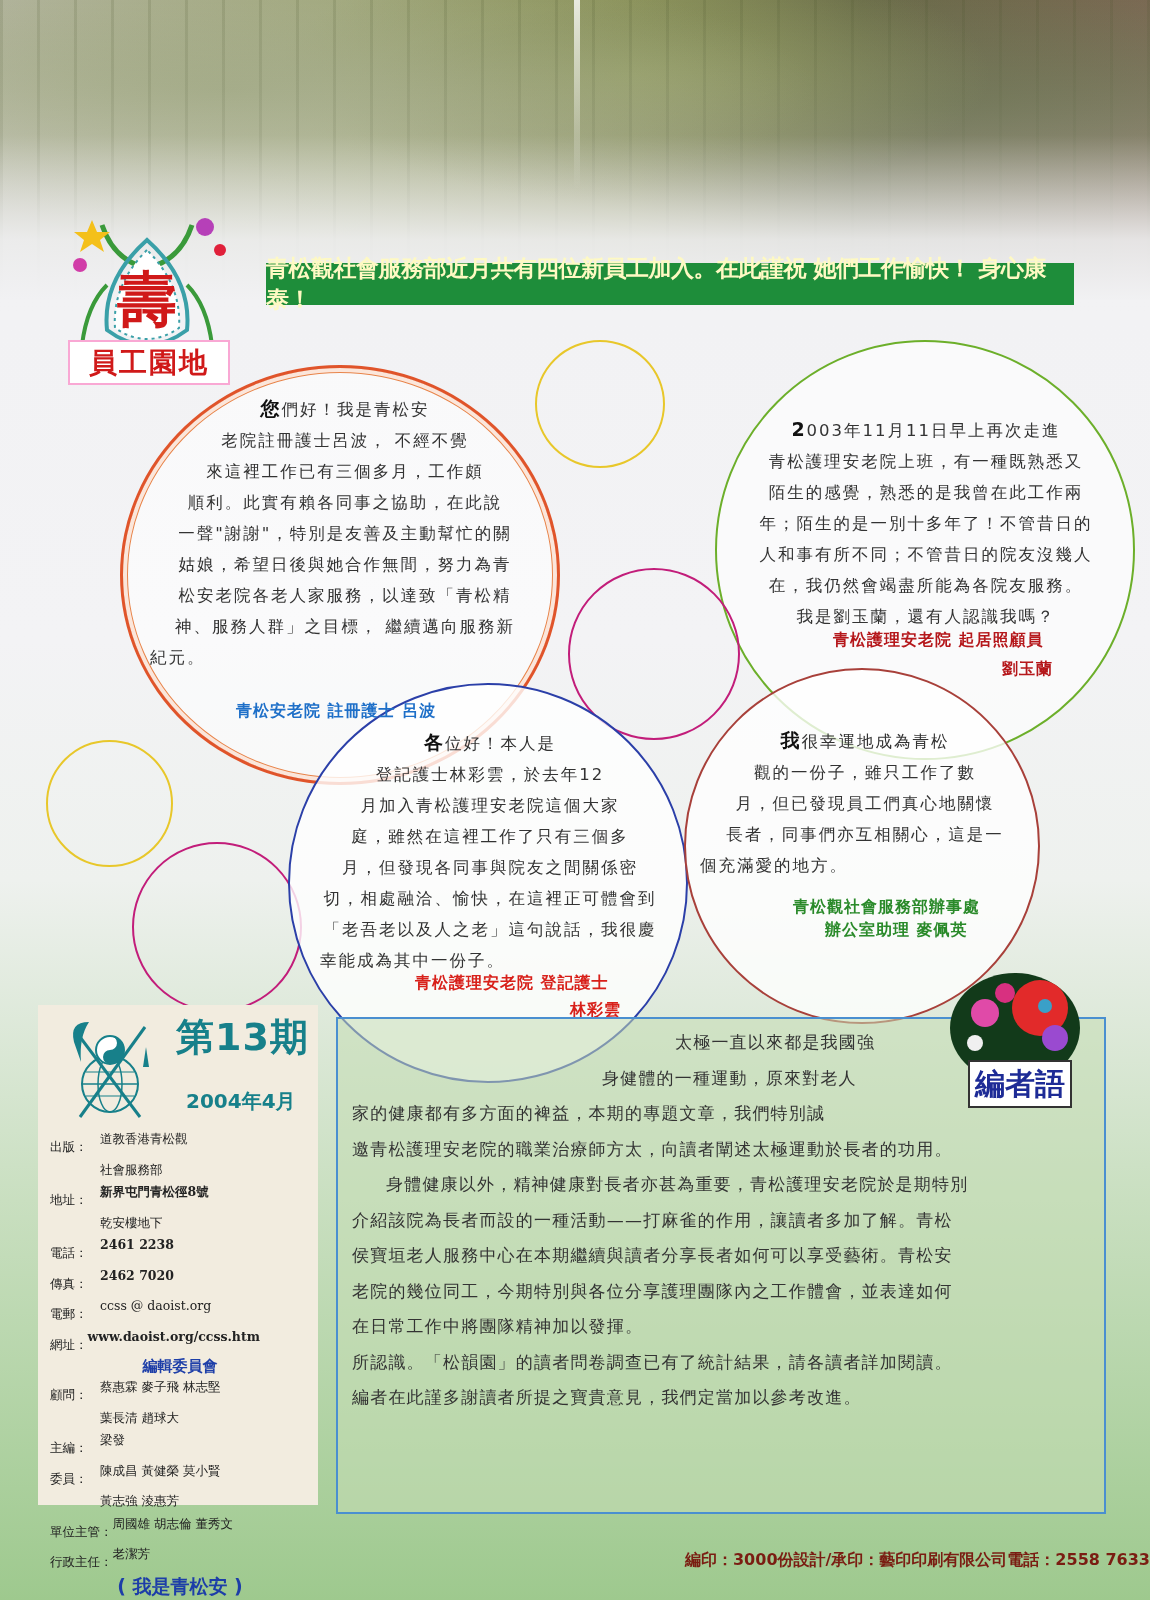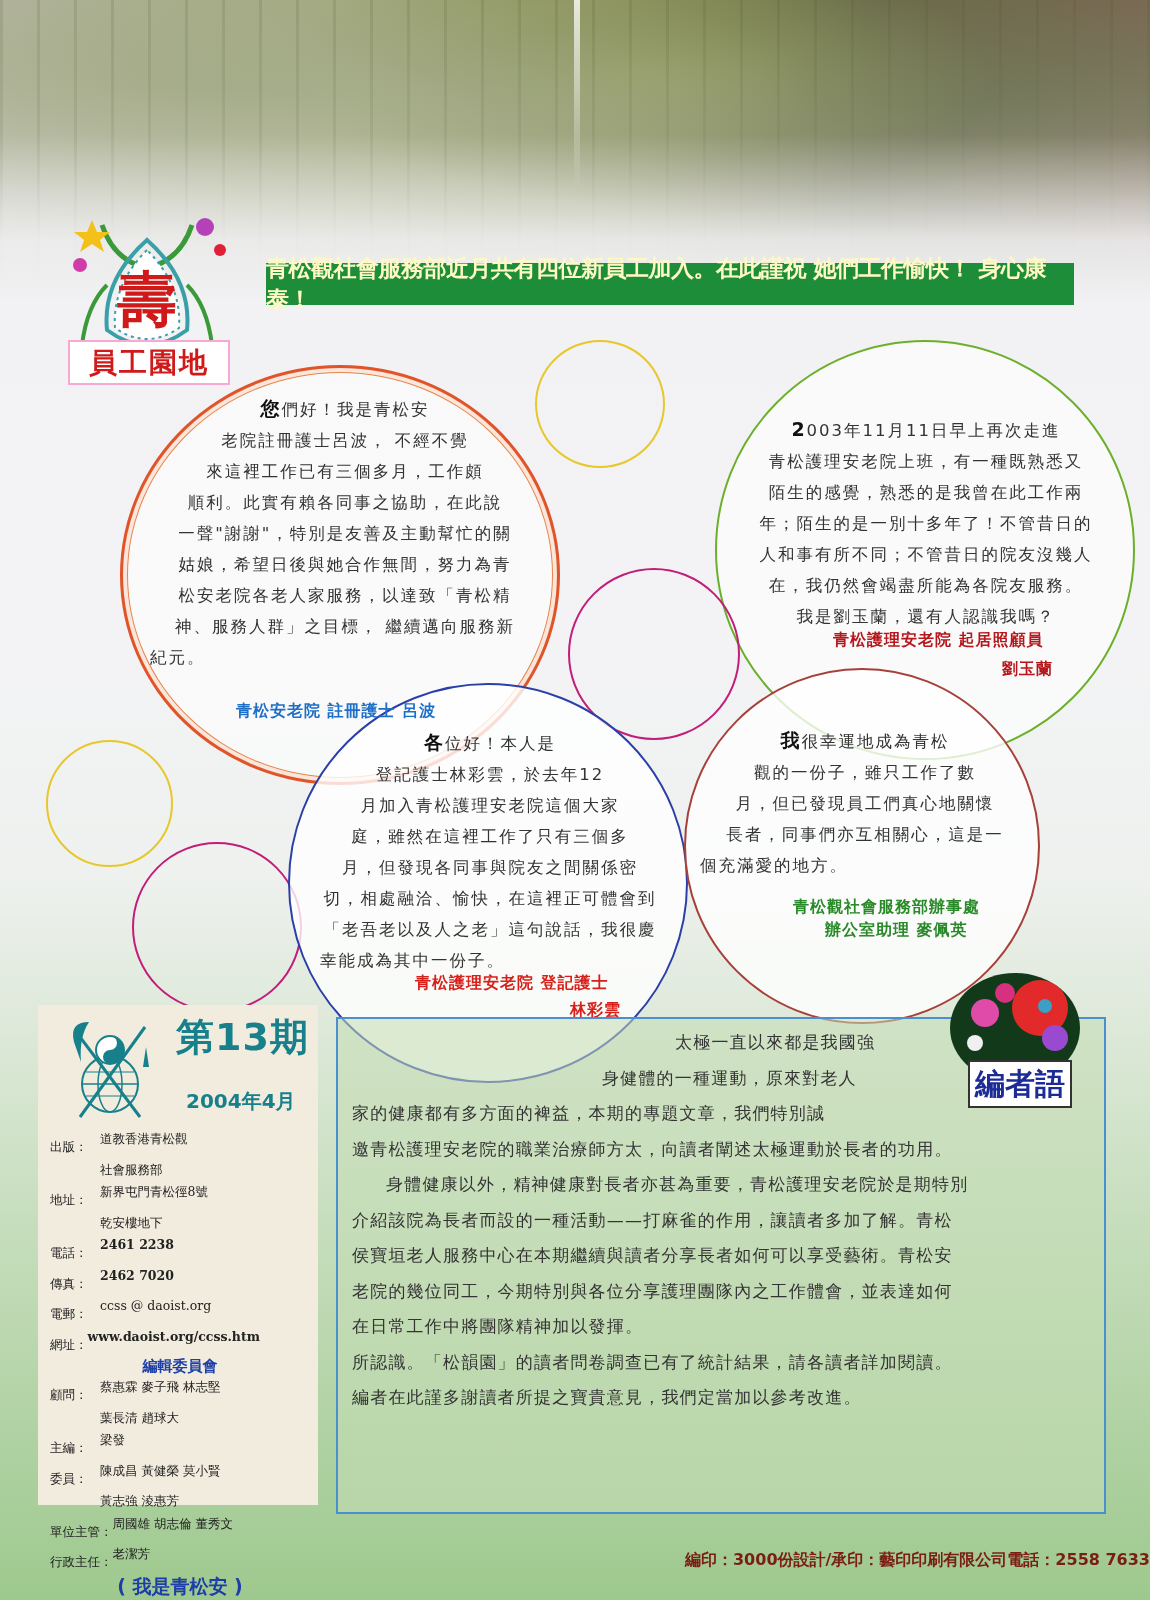--- a/index.html
+++ b/index.html
@@ -169,21 +169,21 @@
   <div class="info-row">
       <span class="k">出版：</span>
       <span class="v" style="font-weight:normal">道教香港青松觀</span>
     </div>
   <div class="info-row">
       <span class="k"></span>
       <span class="v" style="font-weight:normal">社會服務部</span>
     </div>
   <div class="info-row">
       <span class="k">地址：</span>
-      <span class="v" style="font-weight:normal">新界屯門青松徑8號</span>
+      <span class="v" style="font-weight:bold">新界屯門青松徑8號</span>
     </div>
   <div class="info-row">
       <span class="k"></span>
       <span class="v" style="font-weight:normal">乾安樓地下</span>
     </div>
   <div class="info-row">
       <span class="k">電話：</span>
       <span class="v">2461 2238</span>
     </div>
   <div class="info-row">

